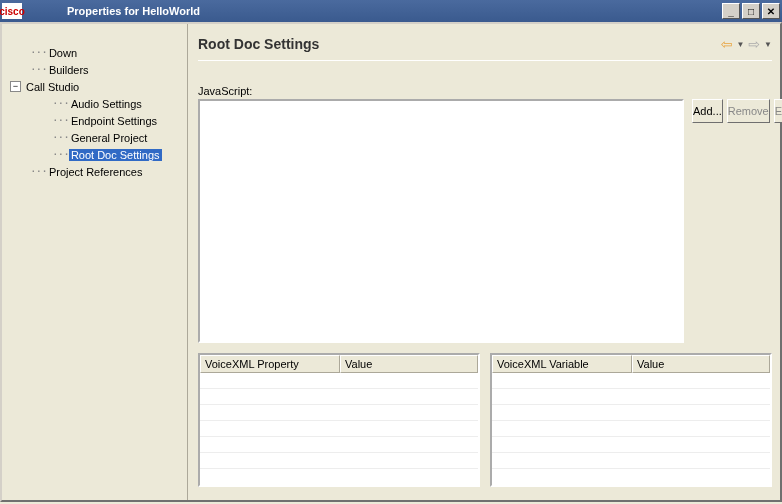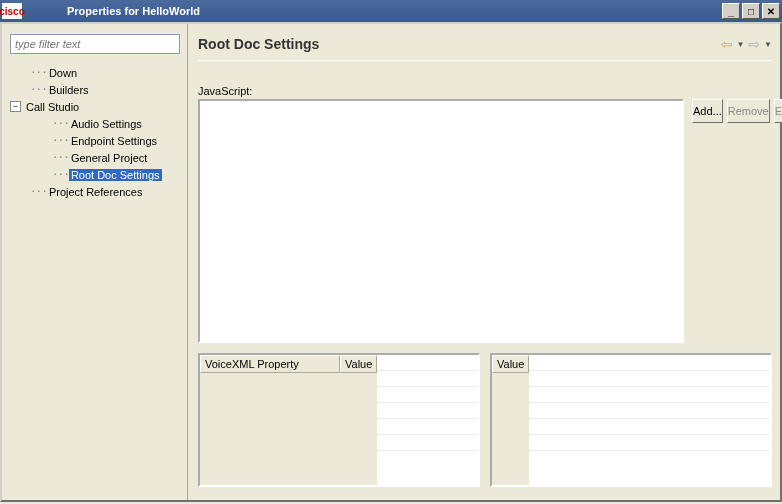--- a/index.html
+++ b/index.html
@@ -37,21 +37,21 @@
 .main { display: flex; flex-direction: column; flex: 1; }
 .js-label { margin-bottom: 2px; margin-top: 16px; }
 .js-row { display: flex; gap: 8px; }
 .js-list { flex: 1; height: 244px; border: 2px inset #fff; background: #fff; }
 .btncol { width: 80px; display: flex; flex-direction: row; gap: 4px; }
 .btn { height: 24px; border: 1px solid; border-color: #fff #6f6f6f #6f6f6f #fff; background: #ece9d8; text-align: center; line-height: 22px; }
 .btn.disabled { color: #888; }
 .btn-gap { height: 24px; }
 
 .tables { display: flex; gap: 10px; margin-top: 10px; height: 134px; }
-.table-wrap { flex: 1; border: 2px inset #fff; background: #fff; display: flex; flex-direction: row; overflow: hidden; }
+.table-wrap { flex: 1; border: 2px inset #fff; background: #fff; display: flex; flex-direction: column; overflow: hidden; }
 .thead { display: flex; background: #ece9d8; }
 .th { border: 1px solid; border-color: #fff #aca899 #aca899 #fff; padding: 2px 4px; height: 18px; }
 .th.c1 { width: 140px; }
 .th.c2 { flex: 1; }
 .tbody { flex: 1; background: #fff; position: relative; }
 .tbody-lines { position: absolute; top: 0; left: 0; right: 0; }
 .row-line { height: 16px; border-bottom: 1px solid #ededed; }
 </style>
 </head>
 <body>
@@ -61,21 +61,20 @@
   <div class="title">Properties for HelloWorld</div>
   <div class="winbtns">
     <div class="winbtn">_</div>
     <div class="winbtn">□</div>
     <div class="winbtn">✕</div>
   </div>
 </div>
 
 <div class="content">
   <div class="left">
-    <input class="filter" placeholder="type filter text" style="">
     <div class="tree">
       <div class="tree-item indent1">
           <span class="line">···</span>
           <span class="label">Down</span>
         </div>
       <div class="tree-item indent1">
           <span class="line">···</span>
           <span class="label">Builders</span>
         </div>
       <div class="tree-item">
@@ -142,20 +141,21 @@
                 <div class="row-line"></div>
                 <div class="row-line"></div>
                 <div class="row-line"></div>
                 <div class="row-line"></div>
                 <div class="row-line"></div>
               </div>
             </div>
         </div>
         <div class="table-wrap">
           <div class="thead">
+            <div class="th c1">VoiceXML Variable</div>
             <div class="th c2">Value</div>
           </div>
           <div class="tbody">
               <div class="tbody-lines">
                 <div class="row-line"></div>
                 <div class="row-line"></div>
                 <div class="row-line"></div>
                 <div class="row-line"></div>
                 <div class="row-line"></div>
                 <div class="row-line"></div>

